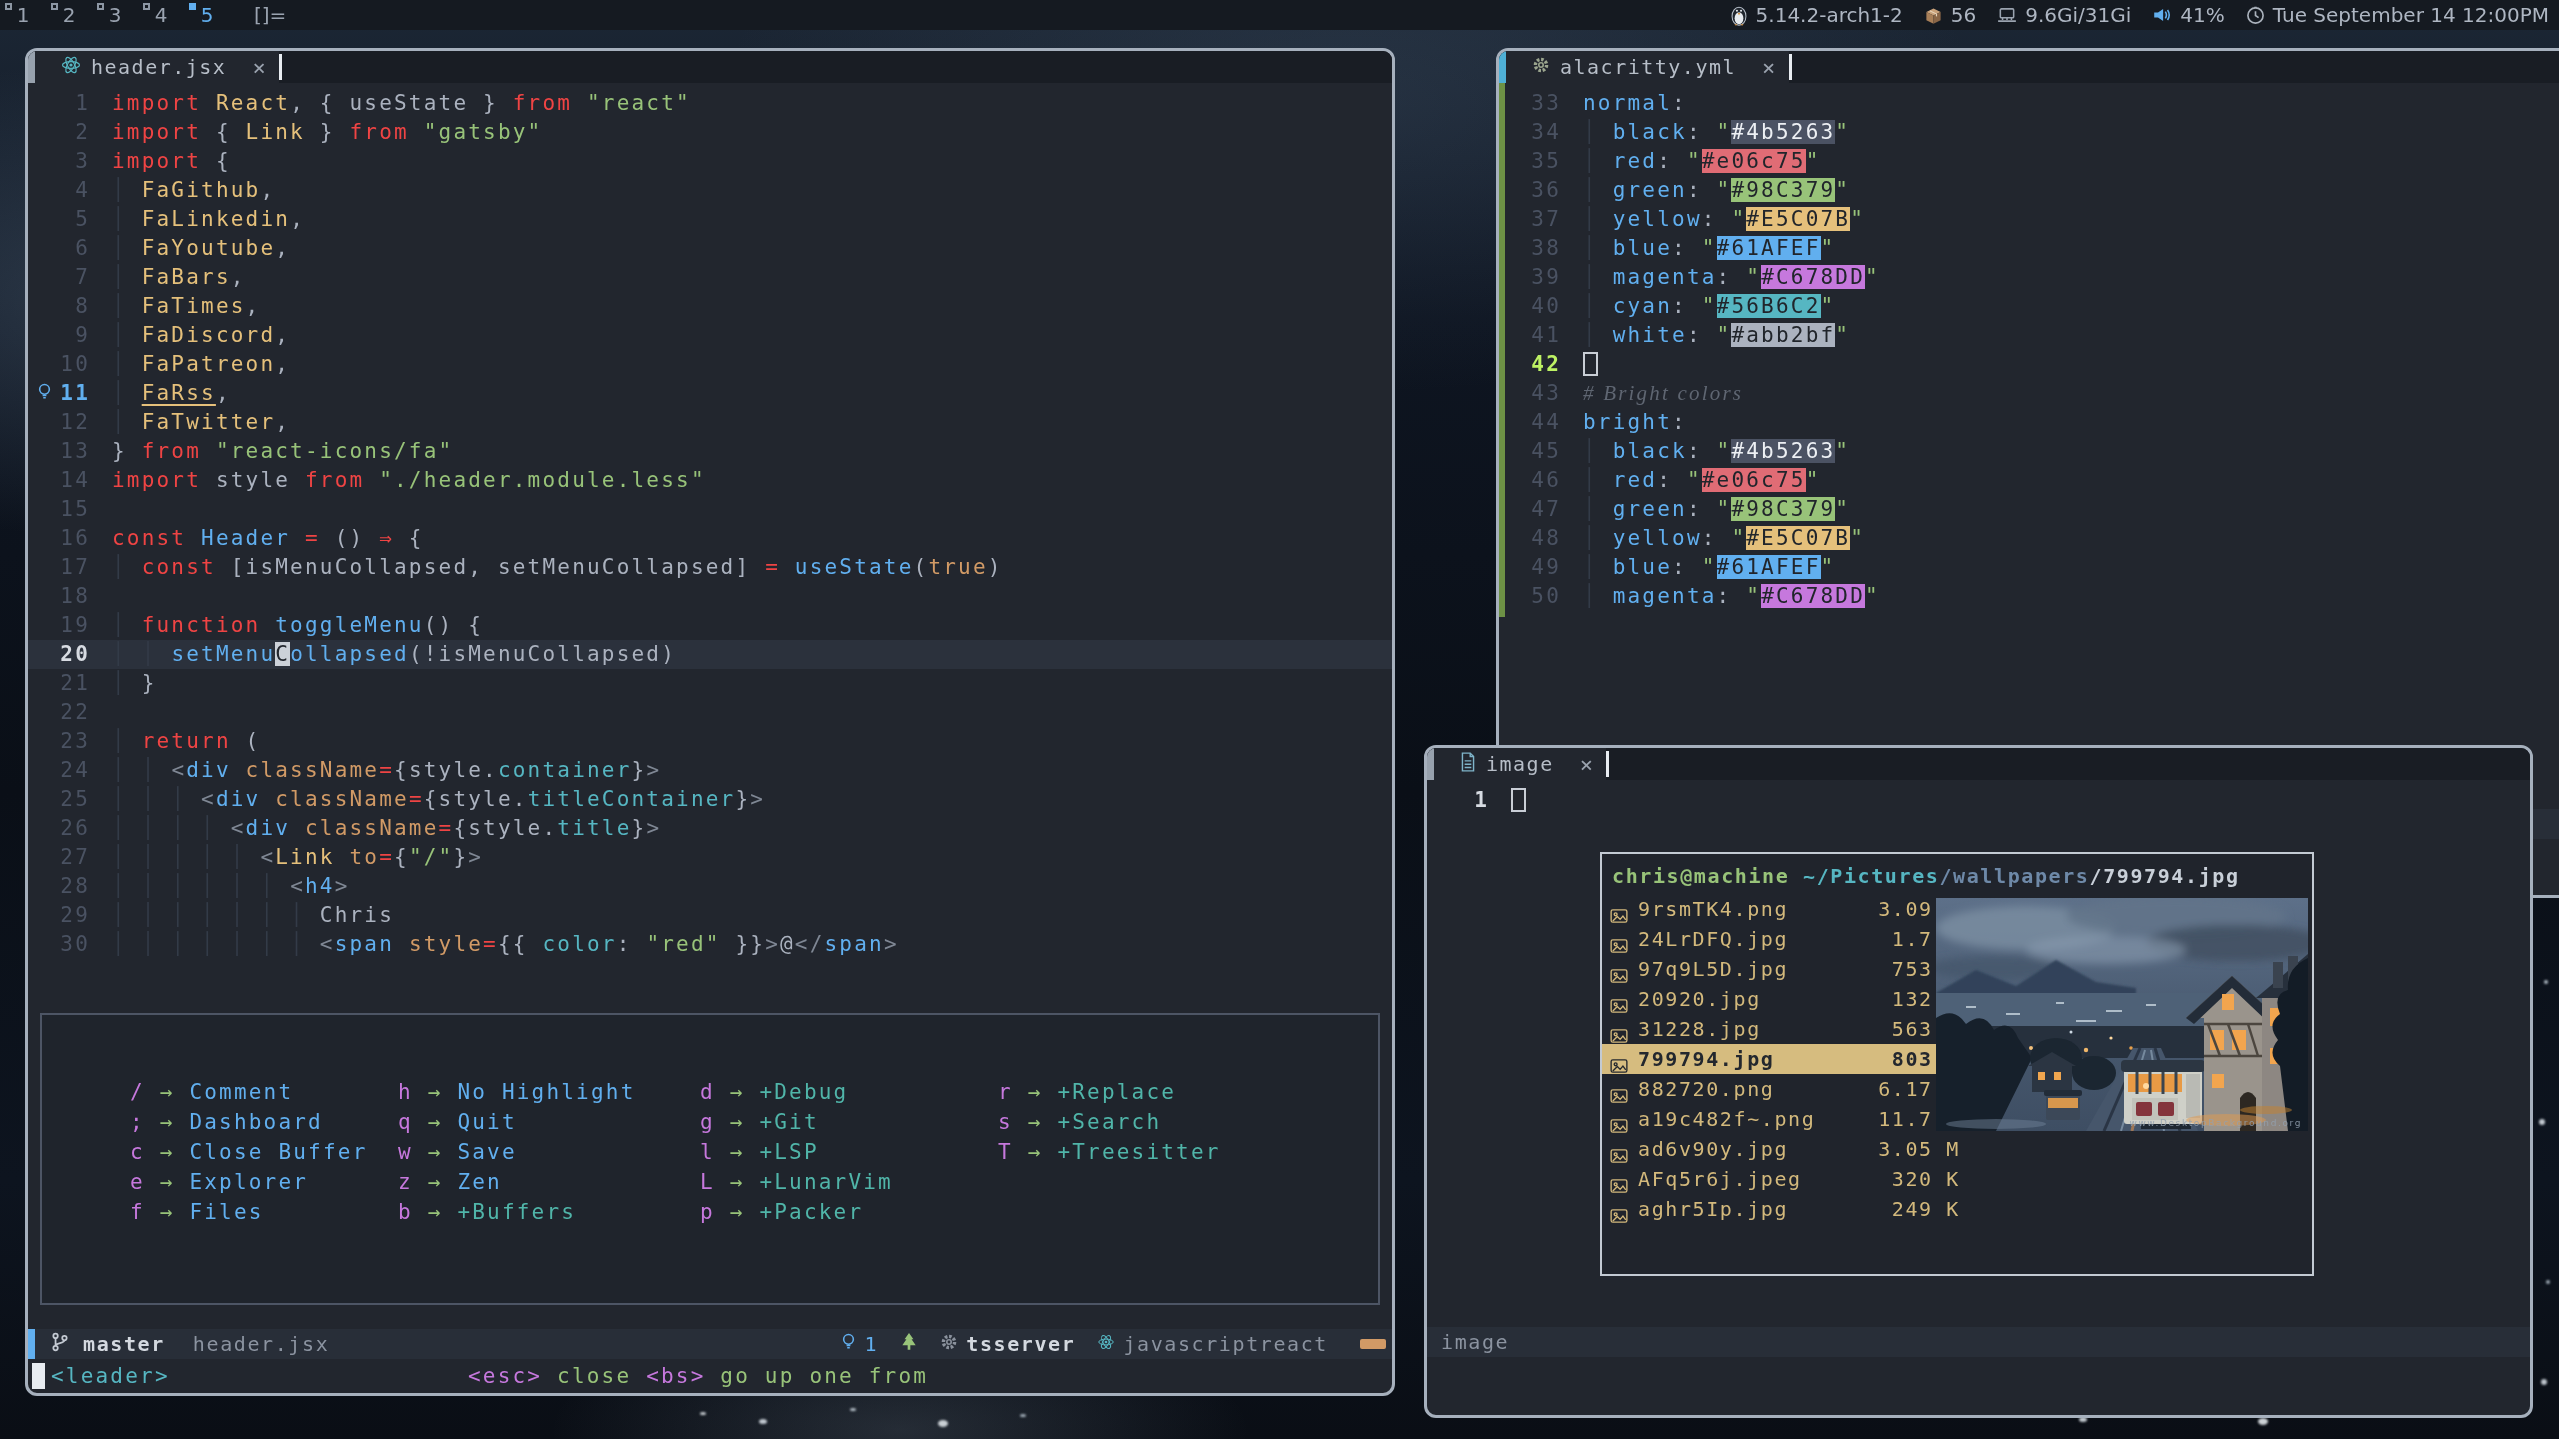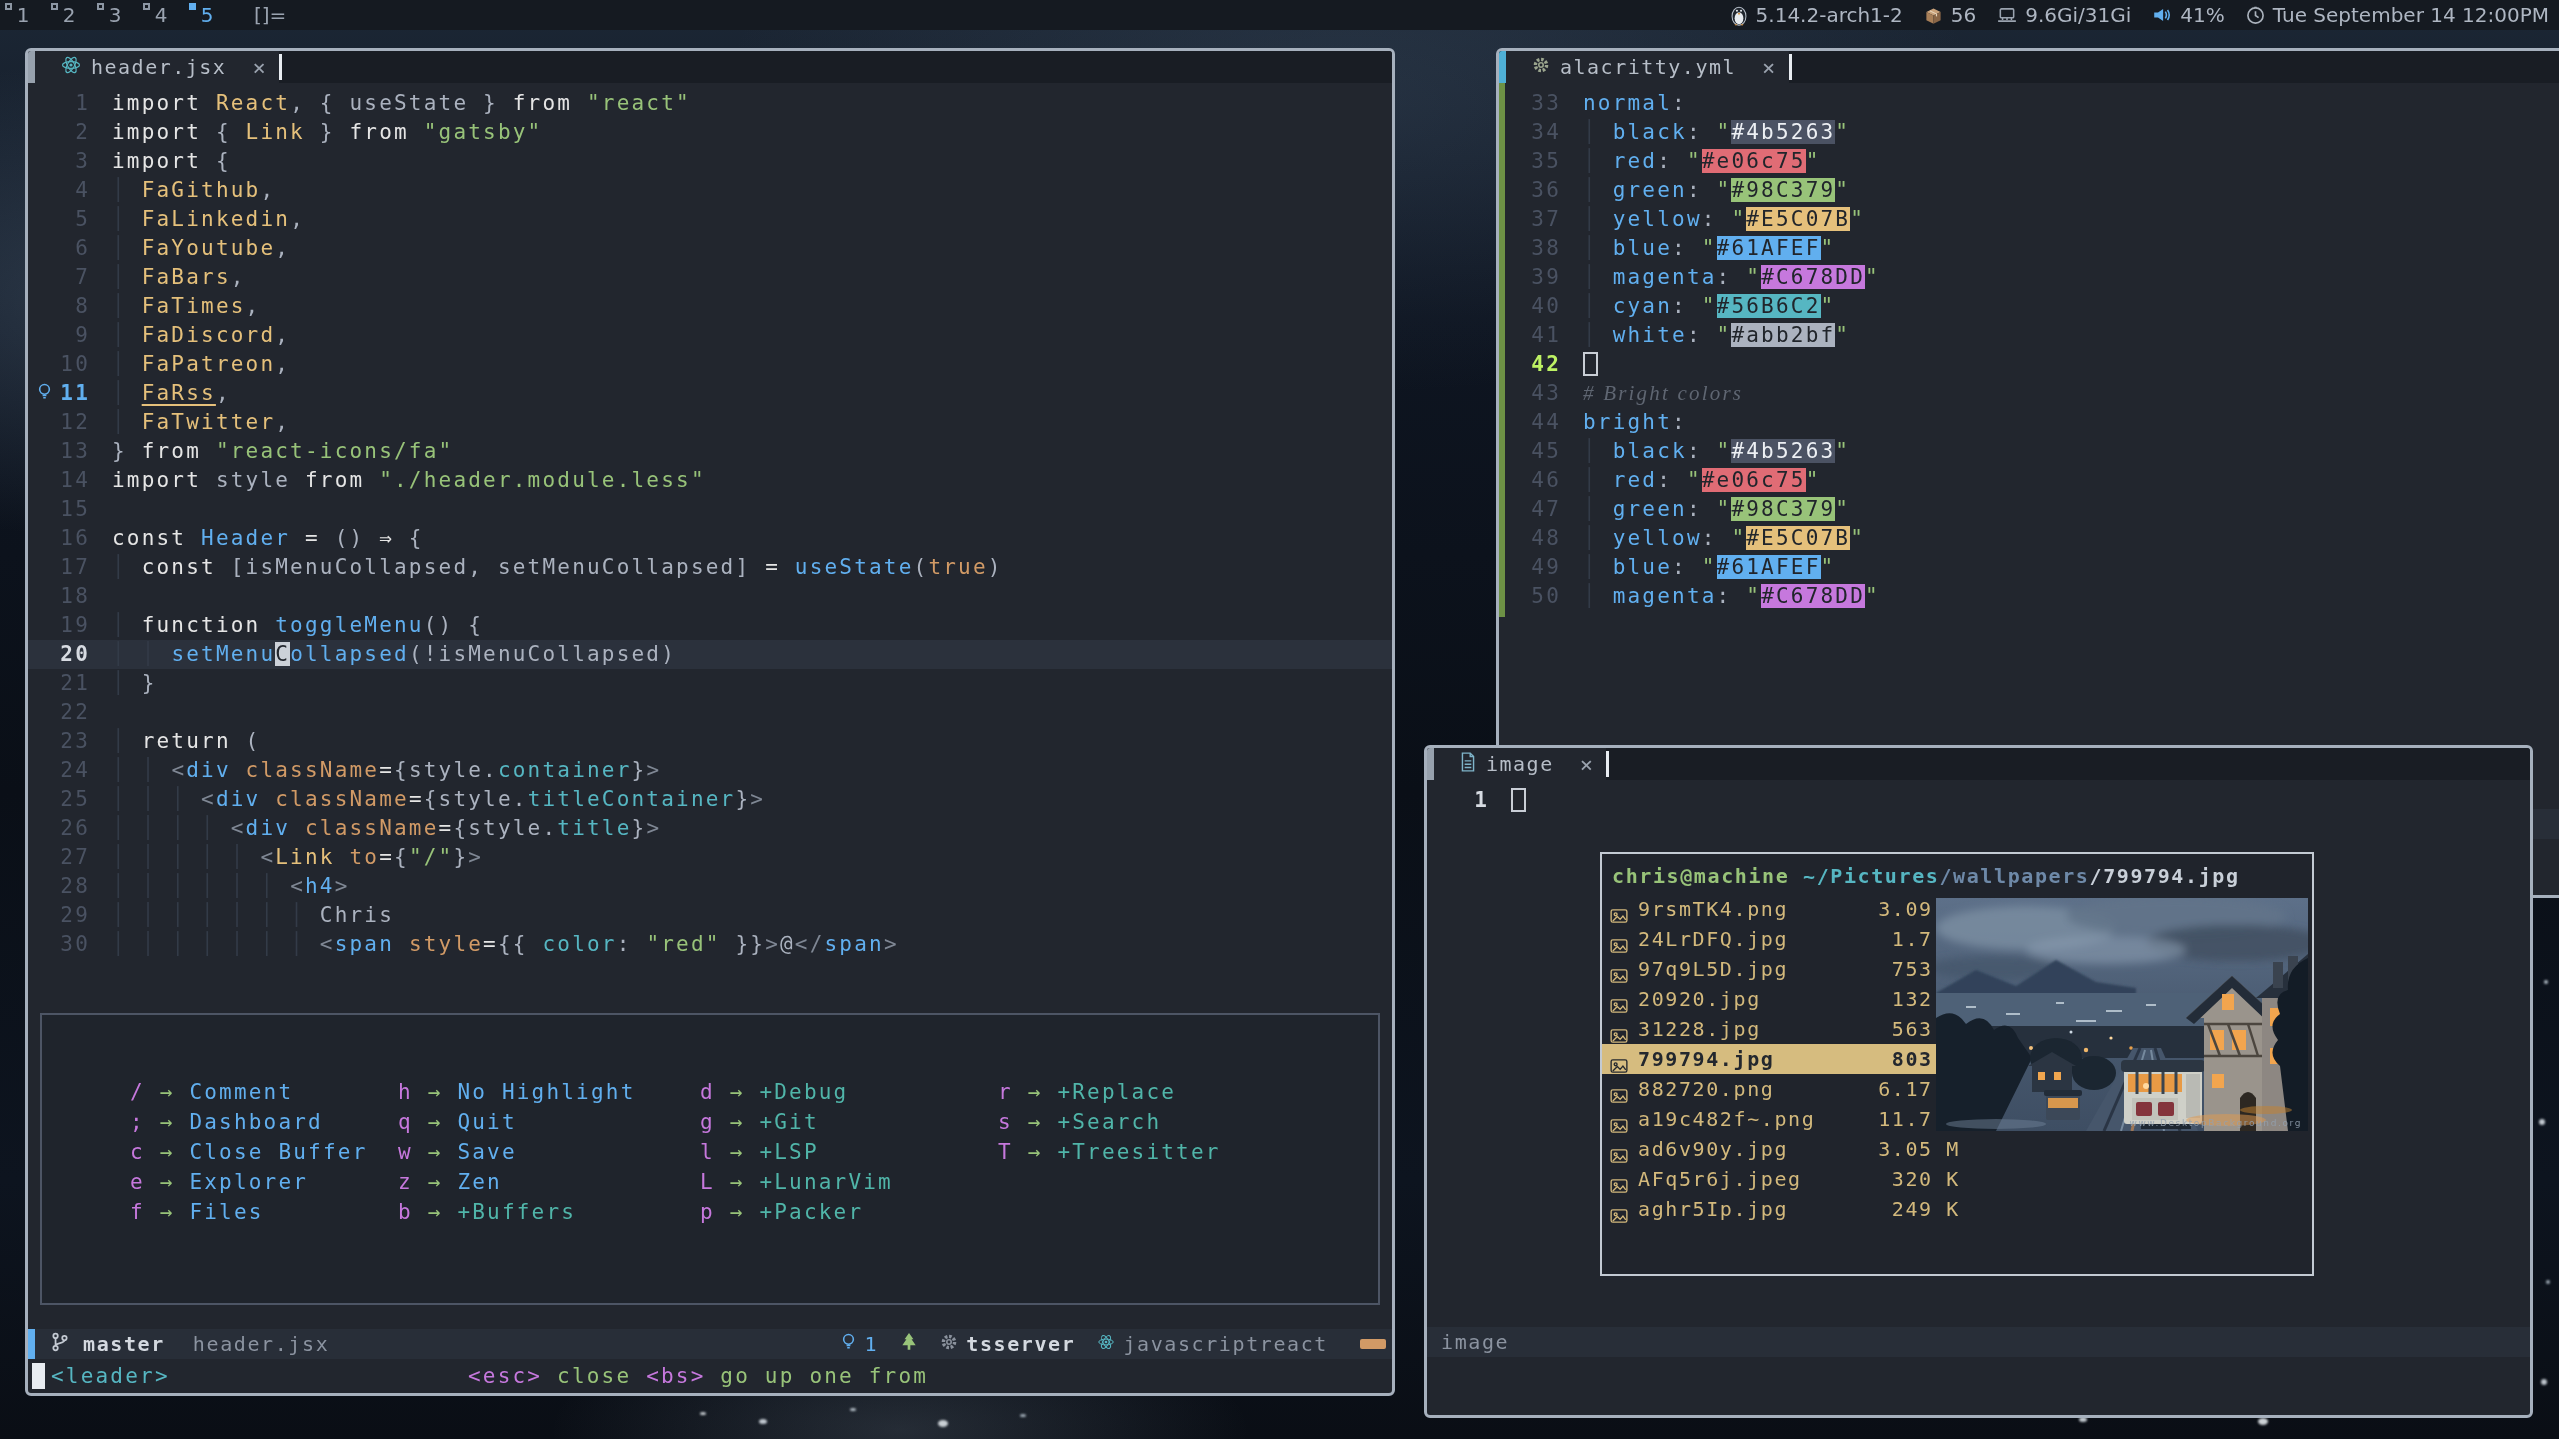--- a/index.html
+++ b/index.html
@@ -28,42 +28,42 @@
   .ws{width:46px;height:30px;position:relative;display:flex;align-items:center;justify-content:center;color:#9aa3b0;cursor:default;}
   .ws .sq{position:absolute;left:5px;top:3px;width:7px;height:7px;border:2px solid #8d97a4;box-sizing:border-box;}
   .ws.active{color:#61afef;}
   .ws.active .sq{border-color:#61afef;background:#61afef;}
   #layoutsym{margin-left:24px;color:#9aa3b0;}
   #barstatus{margin-left:auto;display:flex;align-items:center;gap:21px;padding-right:10px;}
   .bs-item{display:flex;align-items:center;gap:8px;}
   .bs-item svg{display:block;}
 
   
-  .win{position:absolute;background:#22262e;border:3px solid #a6b0bd;border-radius:6px;
+  .win{position:absolute;background:#22262e;border:3px solid #a6b0bd;border-radius:12px;
     display:flex;flex-direction:column;box-sizing:border-box;overflow:hidden;}
   #winL{left:25px;top:48px;width:1370px;height:1348px;}
   #winRT{left:1496px;top:48px;width:1109px;height:850px;}
   #winRB{left:1424px;top:745px;width:1109px;height:673px;}
 
   .tabbar{height:32px;background:#191d24;display:flex;align-items:stretch;flex:0 0 32px;}
   .tab-lead{width:7px;flex:0 0 7px;}
   .tab{display:flex;align-items:center;gap:10px;background:#22262e;padding:0 12px 0 26px;
     color:#b7bec8;font-family:"DejaVu Sans Mono",monospace;font-size:20px;letter-spacing:1.5px;cursor:pointer;}
   .tab .close{color:#9aa2ae;font-size:22px;margin-left:16px;cursor:pointer;}
   .tab-caret{width:3px;background:#e8ecf1;margin:3px 0;}
 
   .code{flex:1 1 auto;position:relative;padding-top:6px;overflow:hidden;
     font-family:"DejaVu Sans Mono",monospace;font-size:21px;line-height:29px;letter-spacing:2.2px;color:#abb2bf;}
   .cl{height:29px;white-space:pre;display:flex;}
   .cl .ln{flex:0 0 84px;text-align:right;padding-right:22px;color:#4a5262;box-sizing:border-box;}
   .cl .ct{white-space:pre;}
   .cl.cur{background:#2b313c;}
   .cl.cur .ln{color:#d7dbe2;font-weight:bold;}
 
-  .t-kw{color:#e5e5e5;} .t-id{color:#e5c07b;}
+  .t-kw{color:#ef4444;} .t-id{color:#e5c07b;}
   .t-idu{color:#e5c07b;text-decoration:underline;text-underline-offset:4px;}
   .t-vr{color:#abb2bf;} .t-st{color:#98c379;} .t-nm{color:#d19a66;}
   .t-fn{color:#61afef;} .t-tg{color:#61afef;} .t-at{color:#d19a66;}
   .t-pr{color:#56b6c2;} .t-pn{color:#abb2bf;} .t-ag{color:#7f8794;}
   .t-cm{color:#5f6672;font-style:italic;font-family:Liberation Serif, serif;} .t-gd{color:#333b48;}
   .t-cur{background:#ccd1d9;color:#22262e;}
   .t-hc{box-shadow:inset 0 0 0 2px #c9ced6;}
 
   
   #whichkey{flex:0 0 288px;margin:0 12px 24px 12px;border:2px solid #4d5565;background:#1f242c;

